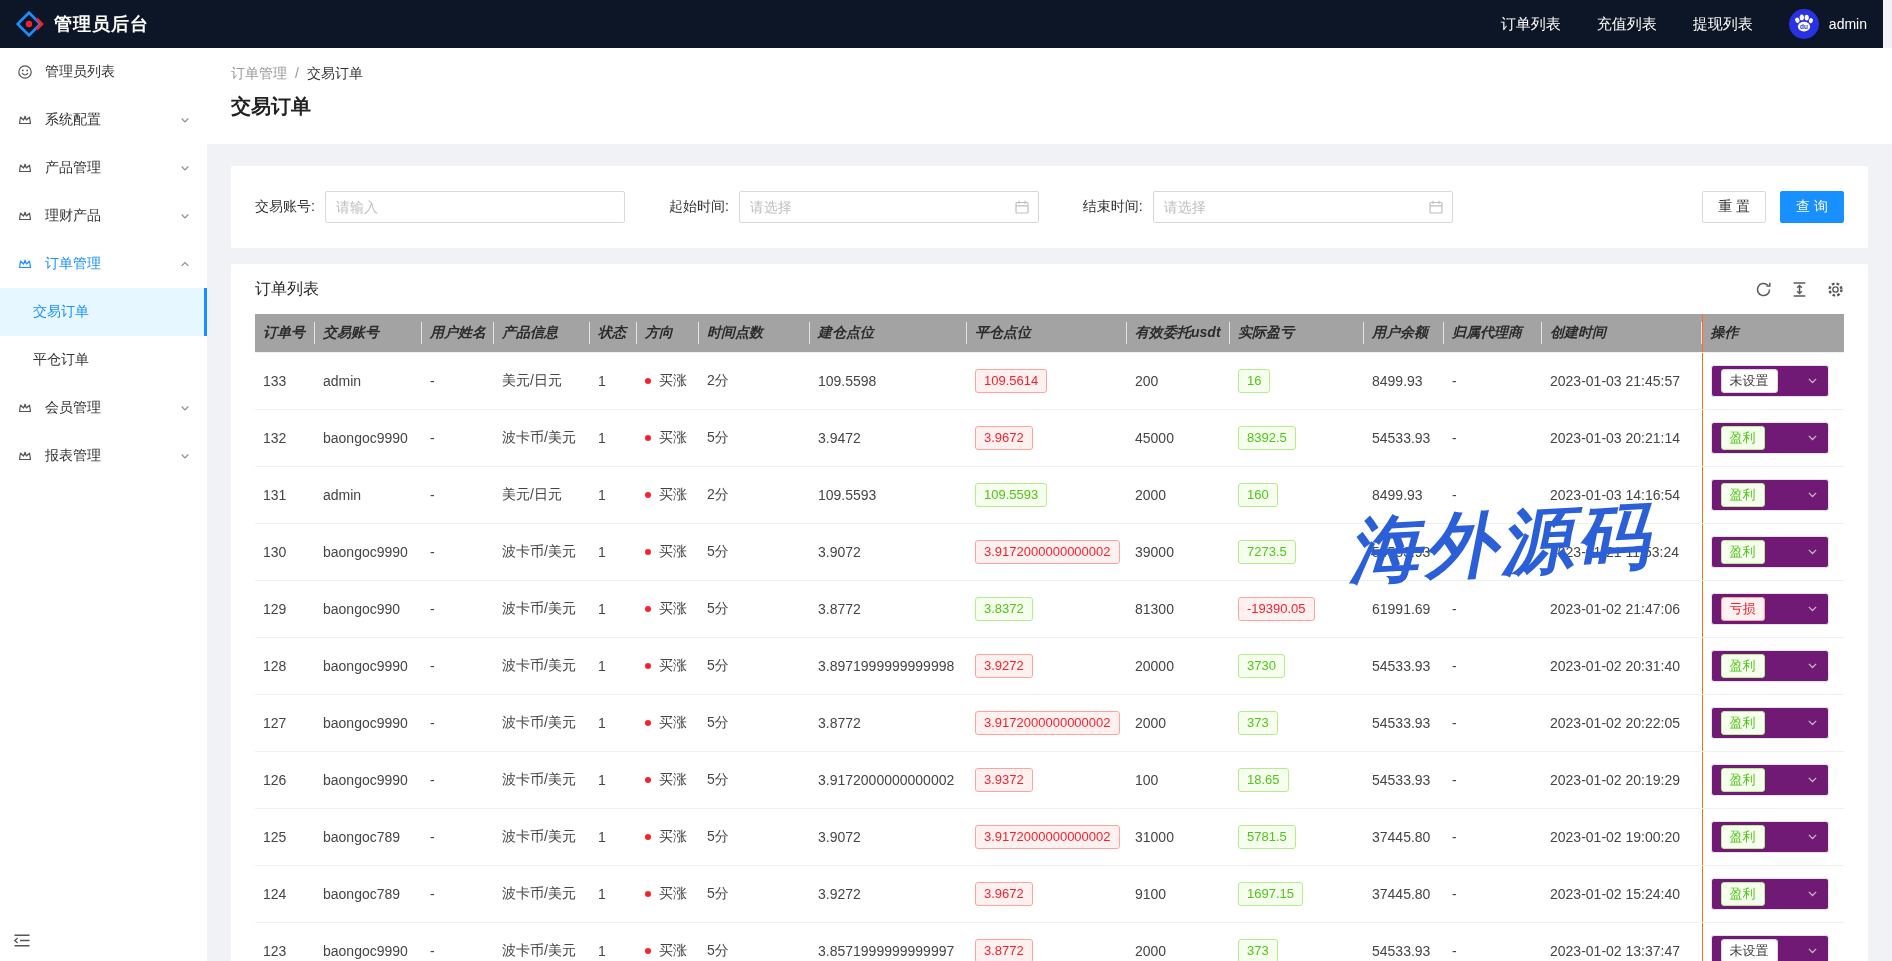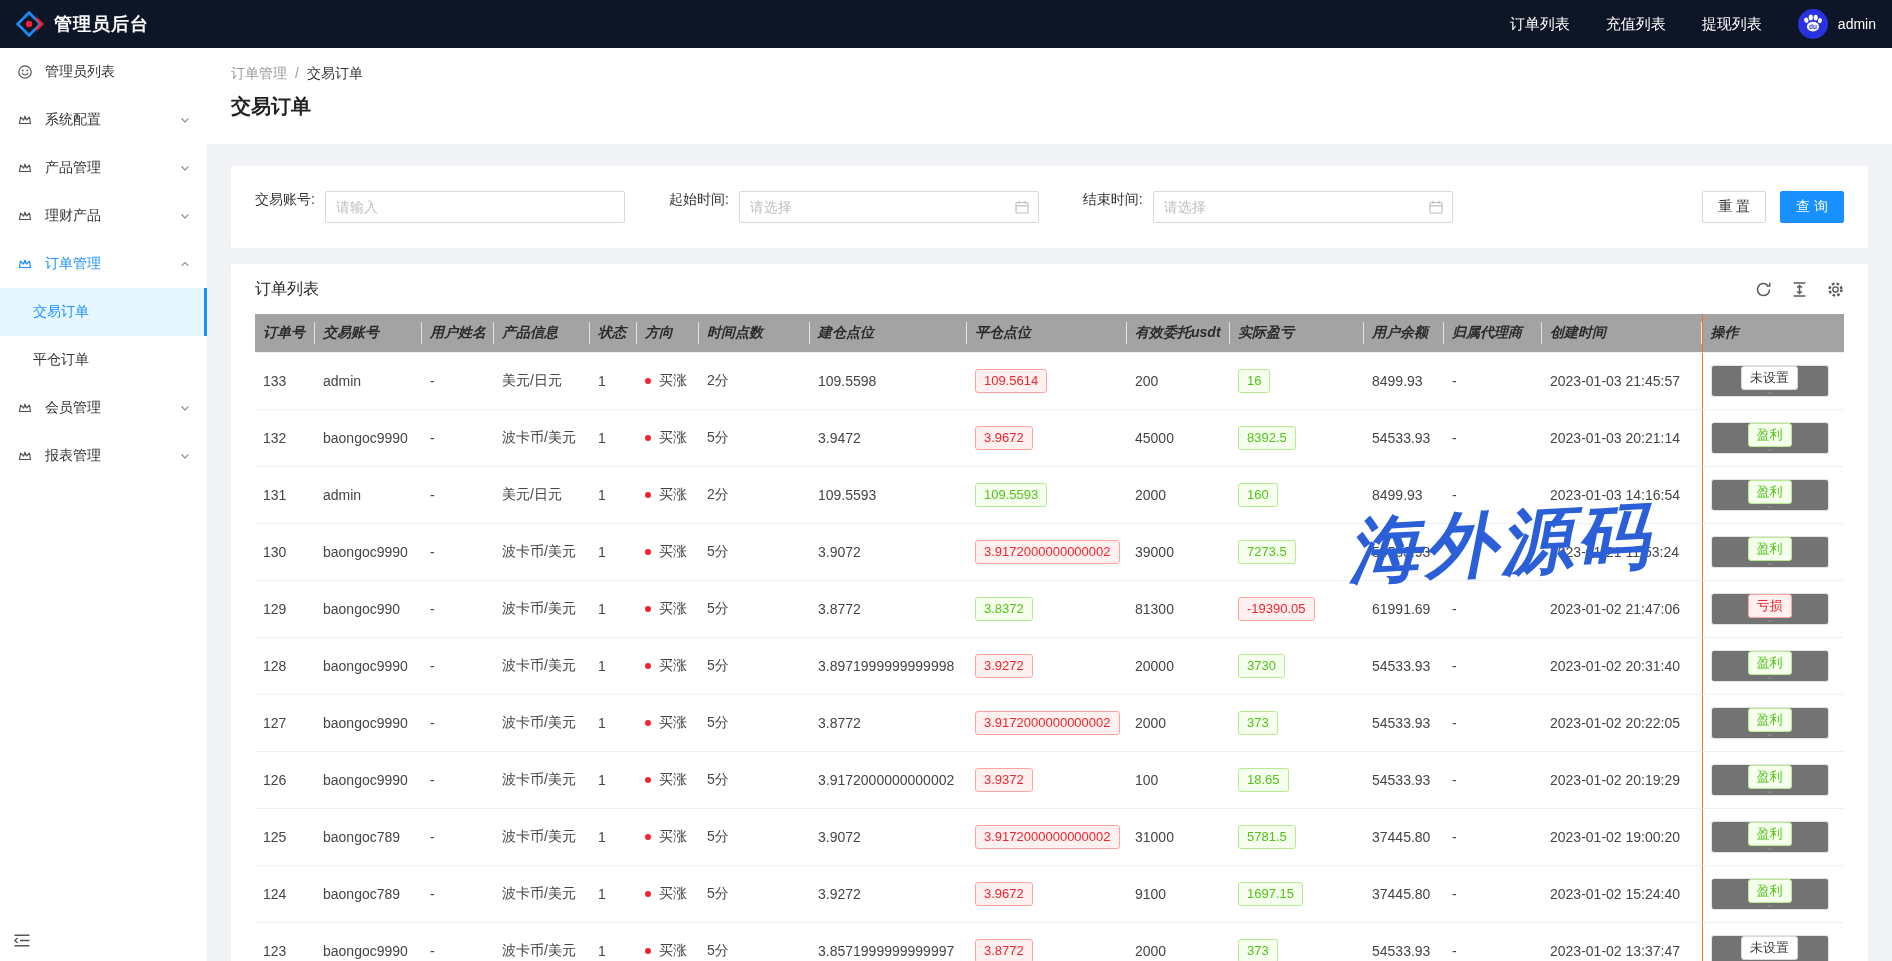--- a/index.html
+++ b/index.html
@@ -1,20 +1,20 @@
 <!DOCTYPE html>
 <html><head>
 <meta charset="utf-8">
 <style>
   html,body{margin:0;padding:0;width:1892px;height:961px;overflow:hidden;background:#f0f2f5;
     font-family:"Liberation Sans","DejaVu Sans",sans-serif;-webkit-font-smoothing:antialiased;}
   *{box-sizing:border-box;}
 
   
-  .navbar{position:absolute;top:0;left:0;right:0;height:48px;background:#0d1626;z-index:20;
+  .navbar{position:absolute;top:0;left:0;right:9px;height:48px;background:#0d1626;z-index:20;
     display:flex;align-items:center;color:#fff;padding:0 16px 0 14px;}
   .nav-logo{display:flex;align-items:center;gap:10px;}
   .nav-title{font-size:18px;font-weight:bold;color:#fff;letter-spacing:1px;}
   .nav-right{margin-left:auto;display:flex;align-items:center;gap:36px;}
   .nav-link{font-size:15px;color:#fff;cursor:pointer;}
   .nav-user{display:flex;align-items:center;gap:10px;cursor:pointer;}
   .nav-user-name{font-size:14px;color:#fff;}
 
   
   .sidebar{position:absolute;top:48px;left:0;bottom:0;width:207px;background:#fff;z-index:10;}
@@ -36,21 +36,21 @@
   .breadcrumb{font-size:14px;line-height:22px;display:flex;gap:8px;}
   .bc-parent{color:#999;cursor:pointer;}
   .bc-sep{color:#999;}
   .bc-current{color:#333;}
   .page-title{margin-top:8px;font-size:20px;line-height:28px;font-weight:600;color:#222;}
 
   .content{padding:22px 24px 0;}
 
   
   .filter-card{background:#fff;height:82px;display:flex;align-items:center;padding:0 24px;border-radius:2px;}
-  .f-group{display:flex;align-items:flex-start;}
+  .f-group{display:flex;align-items:center;}
   .f-label{font-size:14px;color:#333;margin-right:10px;white-space:nowrap;}
   .f-input{width:300px;height:32px;border:1px solid #d9d9d9;border-radius:2px;padding:0 10px;
     font-size:14px;color:#333;outline:none;background:#fff;font-family:inherit;}
   .f-input::placeholder{color:#bfbfbf;}
   .date-wrap{position:relative;width:300px;}
   .date-wrap .f-input{width:100%;padding-right:19px;}
   .date-wrap .cal{position:absolute;right:9px;top:50%;transform:translateY(-50%);}
   .gap1{width:44px;}
   .f-buttons{margin-left:auto;display:flex;align-items:center;}
   .btn{height:32px;padding:0 15px;border-radius:2px;font-size:14px;cursor:pointer;font-family:inherit;text-align:right;}
@@ -72,22 +72,22 @@
   .data-table td{height:57px;padding:0 8px;font-size:14px;color:#454545;
     border-bottom:1px solid #f0f0f0;white-space:nowrap;overflow:hidden;}
   .data-table th:last-child,.data-table td:last-child{border-left:1px solid #f97316;}
 
   .dir-dot{display:inline-block;width:6px;height:6px;border-radius:50%;background:#f5222d;
     margin-right:8px;vertical-align:middle;}
   .badge{display:inline-block;padding:0 8px;font-size:13px;border-radius:3px;line-height:22px;}
   .badge-red{color:#f5222d;background:#fff1f0;border:1px solid #ffa39e;}
   .badge-green{color:#52c41a;background:#f6ffed;border:1px solid #b7eb8f;}
   .badge-default{color:#404040;background:#fff;border:1px solid #d9d9d9;}
-  .action-select{width:118px;height:32px;border:1px solid #e4e4e4;border-radius:3px;background:#737373;
-    display:flex;align-items:center;justify-content:space-between;padding:0 9px;cursor:pointer;flex-direction:column;}
+  .action-select{width:118px;height:32px;border:1px solid #e4e4e4;border-radius:3px;background:#701a75;
+    display:flex;align-items:center;justify-content:space-between;padding:0 9px;cursor:pointer;}
 
   
   .watermark{position:absolute;left:1348px;top:496px;z-index:9;pointer-events:none;
     font-family:"DejaVu Serif",serif;font-style:italic;font-weight:bold;font-size:72px;
     color:#2a5fd7;letter-spacing:4px;transform:rotate(-3deg);white-space:nowrap;}
 </style>
 </head>
 <body>
 
 <div class="navbar">

